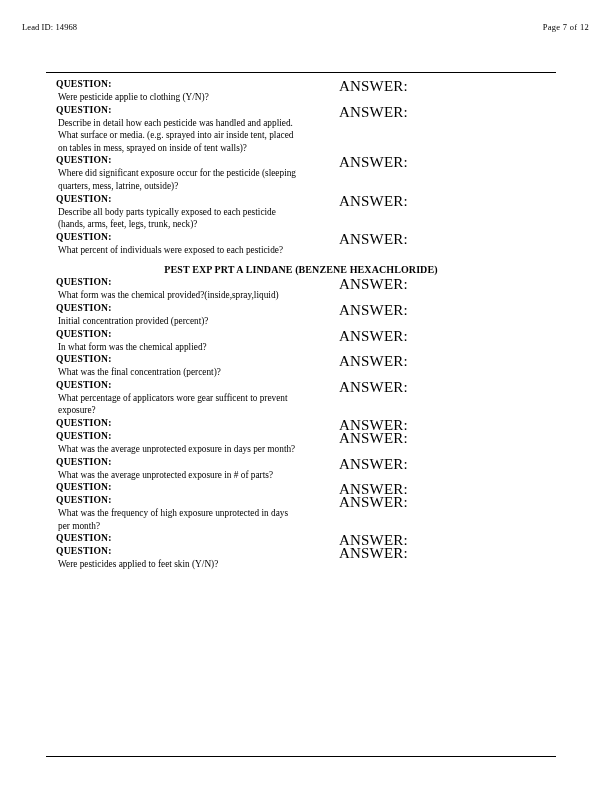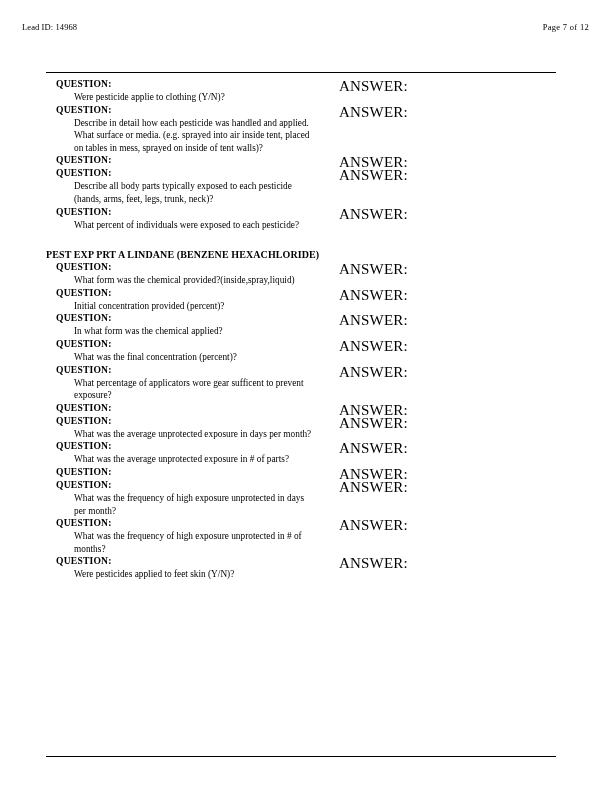--- a/index.html
+++ b/index.html
@@ -79,32 +79,33 @@
   .a-label {
     position: absolute;
     left: 256px;
     top: 0;
     font-weight: normal;
     font-size: 15px;
     letter-spacing: 0.2px;
     margin-left: 37px;
   }
   .q-text {
-    margin-left: 28px;
+    margin-left: 12px;
     width: 240px;
     font-size: 9.3px;
     line-height: 12.6px;
     font-family: "Liberation Serif", serif;
   }
   .section-title {
     font-weight: bold;
     font-size: 10px;
     letter-spacing: 0.1px;
-    margin: 18px 0 1px 0;
+    margin: 8px 0 1px 0;
     padding-left: 0px;
+    text-align: center;
   }
 </style>
 </head>
 <body>
 
 <div class="page">
 
   <div class="header">
     <div class="header-left">Lead ID: 14968</div>
     <div class="header-right">Page  7 of  12</div>
@@ -129,20 +130,21 @@
         <span class="a-label">ANSWER:</span>
       </div>
       <div class="q-text">Describe in detail how each pesticide was handled and applied.  What surface or media. (e.g. sprayed into air inside tent, placed on tables in mess, sprayed on inside of tent walls)?</div>
     </div>
 
     <div class="qa-block">
       <div class="qa-head">
         <span class="q-label">QUESTION:</span>
         <span class="a-label">ANSWER:</span>
       </div>
+      <div class="q-text">Where did significant exposure occur for the pesticide (sleeping quarters, mess, latrine, outside)?</div>
     </div>
 
     <div class="qa-block">
       <div class="qa-head">
         <span class="q-label">QUESTION:</span>
         <span class="a-label">ANSWER:</span>
       </div>
       <div class="q-text">Describe all body parts typically exposed to each pesticide (hands, arms, feet, legs, trunk, neck)?</div>
     </div>
 
@@ -232,21 +234,20 @@
         <span class="a-label">ANSWER:</span>
       </div>
       <div class="q-text">What was the frequency of high exposure unprotected in days per month?</div>
     </div>
 
     <div class="qa-block">
       <div class="qa-head">
         <span class="q-label">QUESTION:</span>
         <span class="a-label">ANSWER:</span>
       </div>
-      <div class="q-text">What was the frequency of high exposure unprotected in # of months?</div>
     </div>
 
     <div class="qa-block">
       <div class="qa-head">
         <span class="q-label">QUESTION:</span>
         <span class="a-label">ANSWER:</span>
       </div>
       <div class="q-text">Were pesticides applied to feet skin (Y/N)?</div>
     </div>
 

